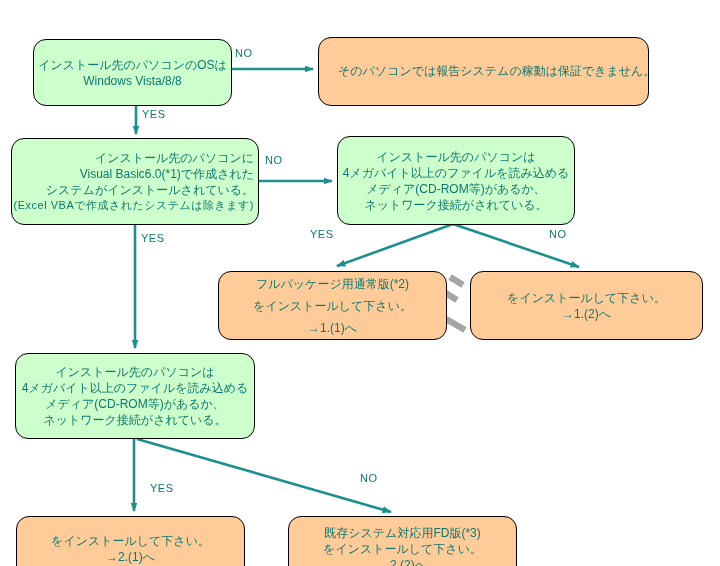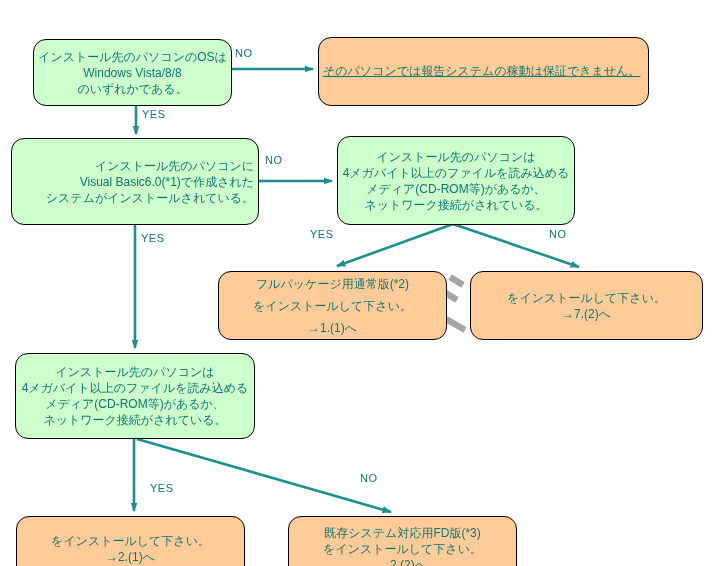--- a/index.html
+++ b/index.html
@@ -13,21 +13,21 @@
   .connectors .tear{stroke:var(--tear-color,#a6a6a6);stroke-width:6.5;}
   .node{
     position:absolute;box-sizing:border-box;border:1.6px solid #000;border-radius:13px;
     display:flex;flex-direction:column;justify-content:center;align-items:center;
     font-size:12px;line-height:16px;text-align:center;padding:2px 4px;
   }
   .node.green{background:var(--green-fill,#ccffcc);}
   .node.orange{background:var(--orange-fill,#ffcc99);}
   .node .ln{white-space:nowrap;}
   .node .ln.small{font-size:11px;line-height:15px;letter-spacing:0.5px;}
-  .node.left-align{align-items:flex-start;text-align:left;padding-left:4px;line-height:17px;text-decoration:underline;}
+  .node.left-align{align-items:flex-start;text-align:left;padding-left:19px;line-height:17px;}
   .edge-label{position:absolute;font-weight:normal;font-size:11px;letter-spacing:0.5px;}
   
   .n-os{left:33px;top:15px;width:199px;height:67px;}
   .n-ng{left:318px;top:13px;width:331px;height:69px;}
   .n-vb{left:11px;top:114px;width:248px;height:87px;align-items:flex-end;}
   .n-mr{left:337px;top:112px;width:238px;height:89px;}
   .n-fn{left:218px;top:247px;width:229px;height:69px;gap:6px;}
   .n-ff{left:470px;top:247px;width:233px;height:69px;}
   .n-ml{left:15px;top:329px;width:240px;height:86px;}
   .n-en{left:16px;top:492px;width:229px;height:65px;}
@@ -64,49 +64,49 @@
     <g>
       <line class="tear" x1="450" y1="253" x2="463" y2="261"></line>
       <line class="tear" x1="444" y1="268" x2="457" y2="276"></line>
       <line class="tear" x1="446" y1="295" x2="465" y2="306"></line>
     </g>
   </svg>
 
   <div class="node green n-os">
     <div class="ln">インストール先のパソコンのOSは</div>
     <div class="ln">Windows Vista/8/8</div>
-    <div class="ln">のいずれかである。</div>
   </div>
 
   <div class="node orange left-align n-ng">
     <div class="ln">そのパソコンでは報告システムの稼動は保証できません。</div>
   </div>
 
   <div class="node green n-vb">
     <div class="ln">インストール先のパソコンに</div>
     <div class="ln">Visual Basic6.0(*1)で作成された</div>
     <div class="ln">システムがインストールされている。</div>
+    <div class="ln small">(Excel VBAで作成されたシステムは除きます)</div>
   </div>
 
   <div class="node green n-mr">
     <div class="ln">インストール先のパソコンは</div>
     <div class="ln">4メガバイト以上のファイルを読み込める</div>
     <div class="ln">メディア(CD-ROM等)があるか、</div>
     <div class="ln">ネットワーク接続がされている。</div>
   </div>
 
   <div class="node orange n-fn">
     <div class="ln">フルパッケージ用通常版(*2)</div>
     <div class="ln">をインストールして下さい。</div>
     <div class="ln">→1.(1)へ</div>
   </div>
 
   <div class="node orange n-ff">
     <div class="ln">をインストールして下さい。</div>
-    <div class="ln">→7.(2)へ</div>
+    <div class="ln">→1.(2)へ</div>
   </div>
 
   <div class="node green n-ml">
     <div class="ln">インストール先のパソコンは</div>
     <div class="ln">4メガバイト以上のファイルを読み込める</div>
     <div class="ln">メディア(CD-ROM等)があるか、</div>
     <div class="ln">ネットワーク接続がされている。</div>
   </div>
 
   <div class="node orange n-en">

